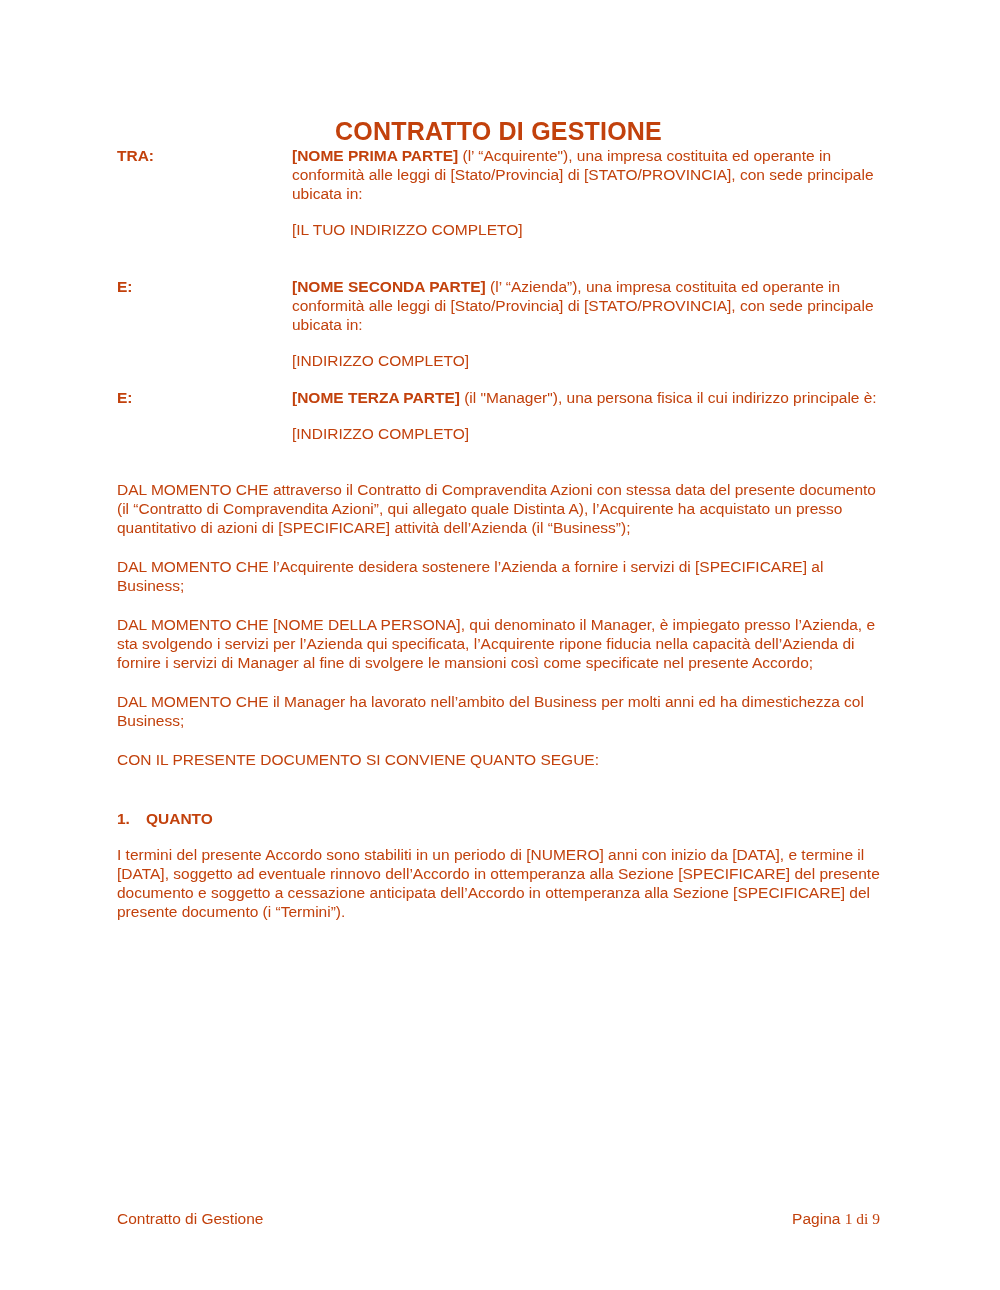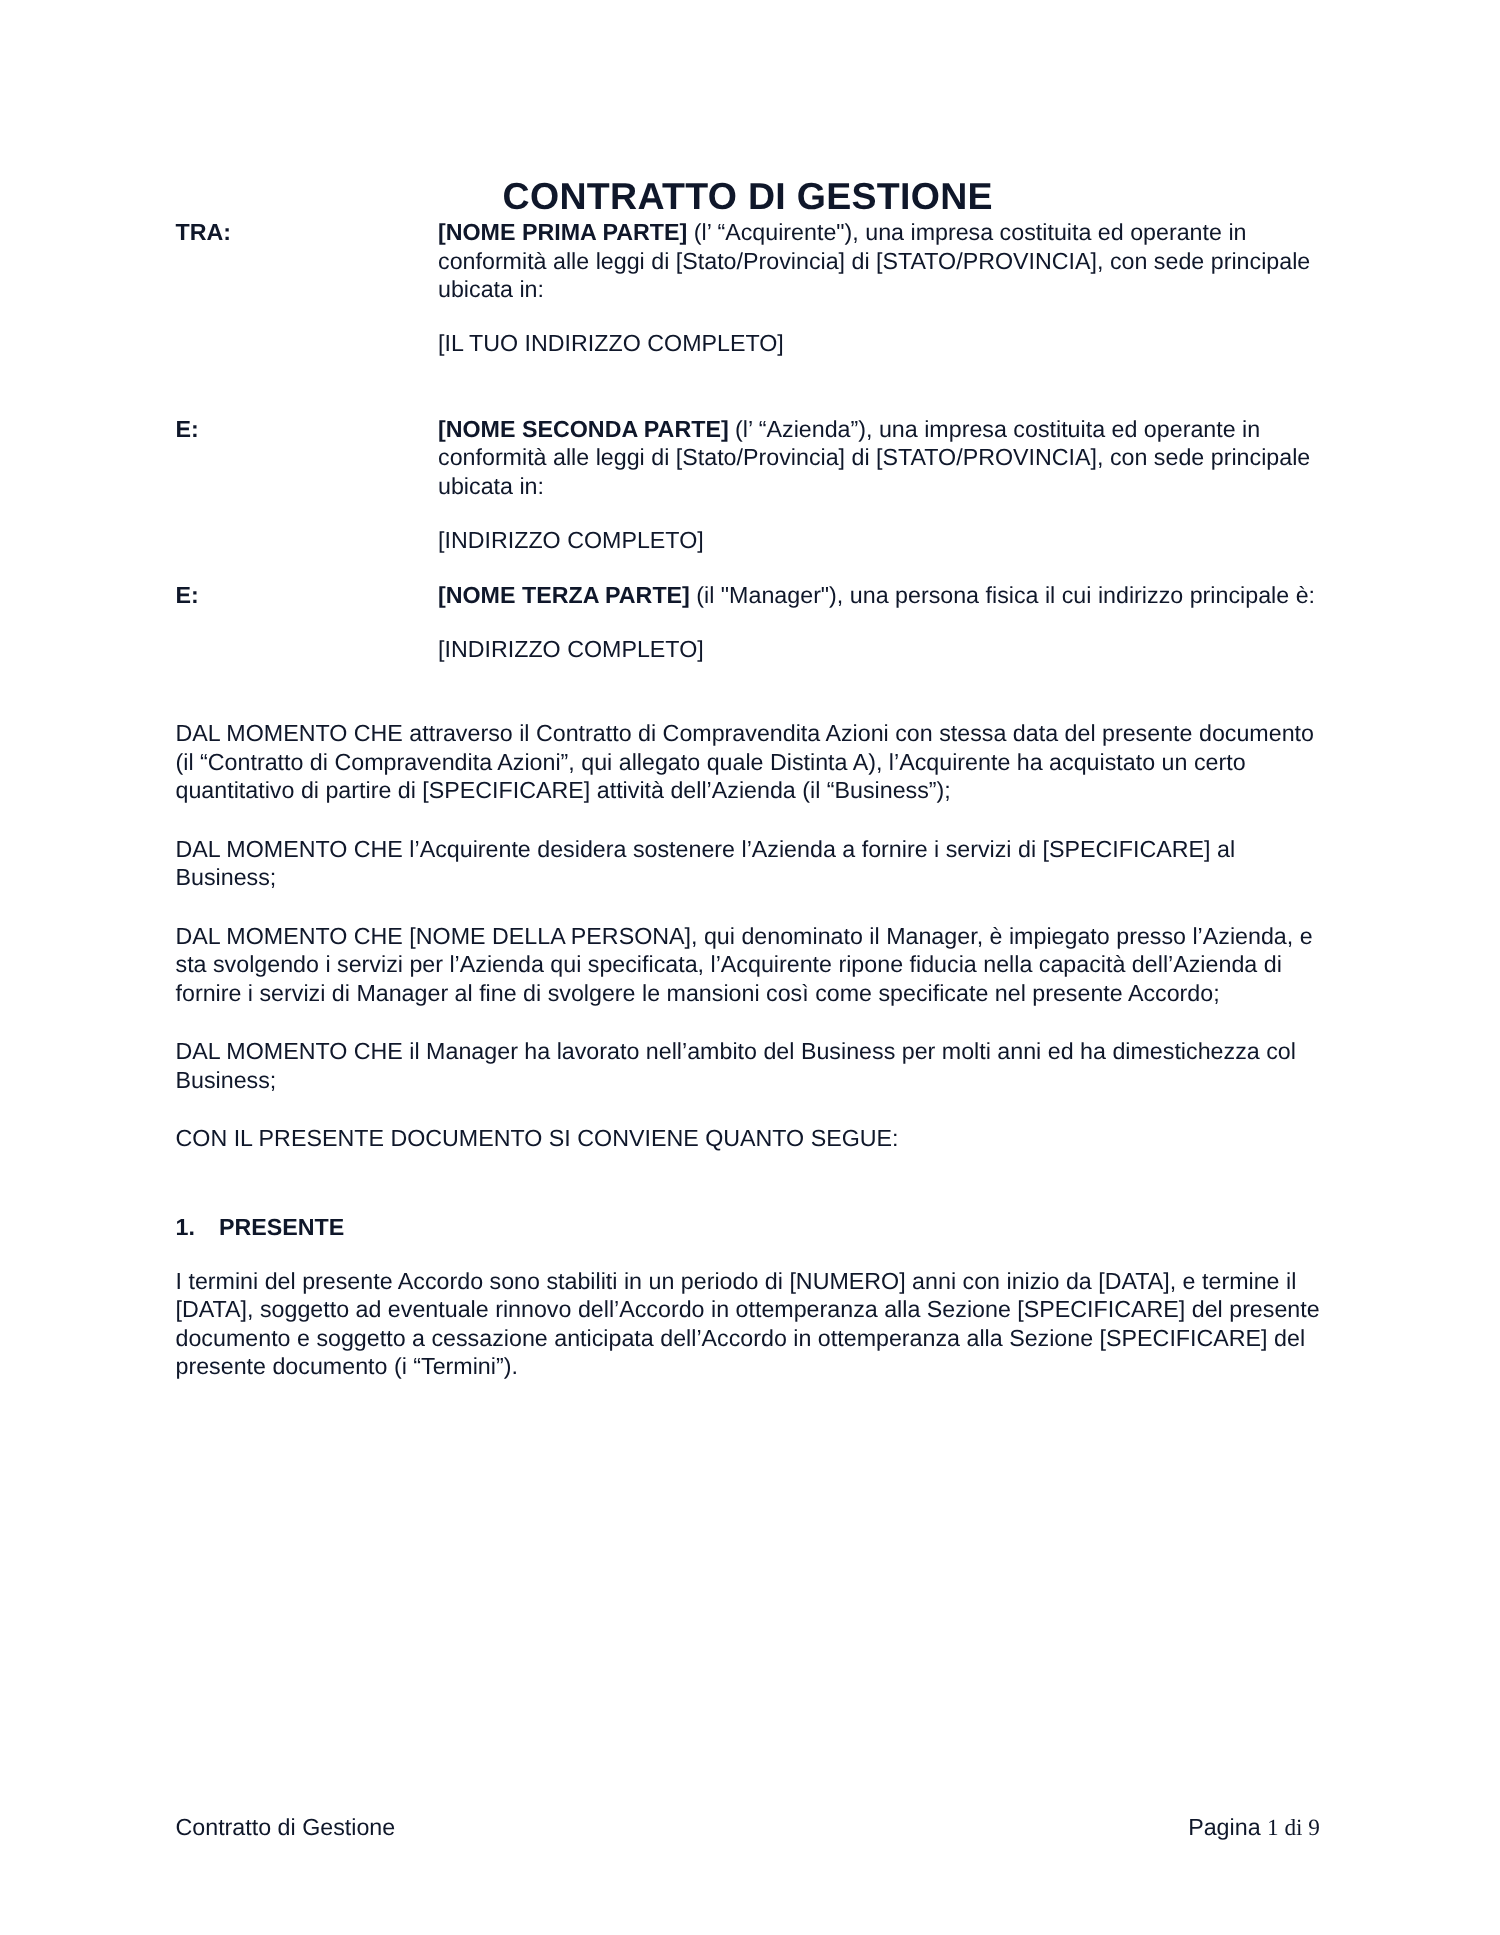--- a/index.html
+++ b/index.html
@@ -9,21 +9,21 @@
   }
   .page {
     position: relative;
     width: 1000px;
     height: 1290px;
     margin: 0 auto;
     background: #ffffff;
     font-family: "Liberation Sans", sans-serif;
     font-size: 15.5px;
     line-height: 19px;
-    color: #0f172a;
+    color: #c2410c;
     overflow: hidden;
   }
   .content {
     position: absolute;
     left: 117px;
     right: 120px;
     top: 0;
   }
   .doc-title {
     margin: 116px 0 0 0;
@@ -99,29 +99,29 @@
 
     <div>
       <div class="party-row">
         <span class="party-label">E:</span>
         <p class="party-text"><b>[NOME TERZA PARTE]</b><span> (il "Manager"), una persona fisica il cui indirizzo principale è:</span></p>
       </div>
       <p class="address gap-lg">[INDIRIZZO COMPLETO]</p>
     </div>
 
     <div>
-      <p class="whereas-para">DAL MOMENTO CHE attraverso il Contratto di Compravendita Azioni con stessa data del presente documento (il “Contratto di Compravendita Azioni”, qui allegato quale Distinta A), l’Acquirente ha acquistato un certo quantitativo di partire di [SPECIFICARE] attività dell’Azienda (il “Business”);</p>
+      <p class="whereas-para">DAL MOMENTO CHE attraverso il Contratto di Compravendita Azioni con stessa data del presente documento (il “Contratto di Compravendita Azioni”, qui allegato quale Distinta A), l’Acquirente ha acquistato un presso quantitativo di azioni di [SPECIFICARE] attività dell’Azienda (il “Business”);</p>
       <p class="whereas-para">DAL MOMENTO CHE l’Acquirente desidera sostenere l’Azienda a fornire i servizi di [SPECIFICARE] al Business;</p>
       <p class="whereas-para">DAL MOMENTO CHE [NOME DELLA PERSONA], qui denominato il Manager, è impiegato presso l’Azienda, e sta svolgendo i servizi per l’Azienda qui specificata, l’Acquirente ripone fiducia nella capacità dell’Azienda di fornire i servizi di Manager al fine di svolgere le mansioni così come specificate nel presente Accordo;</p>
       <p class="whereas-para">DAL MOMENTO CHE il Manager ha lavorato nell’ambito del Business per molti anni ed ha dimestichezza col Business;</p>
     </div>
 
     <p class="agreement-line">CON IL PRESENTE DOCUMENTO SI CONVIENE QUANTO SEGUE:</p>
 
-    <p class="section-heading"><span>1.</span><span class="section-title">PRESENTE</span></p>
+    <p class="section-heading"><span>1.</span><span class="section-title">QUANTO</span></p>
 
     <p class="terms-body">I termini del presente Accordo sono stabiliti in un periodo di [NUMERO] anni con inizio da [DATA], e termine il [DATA], soggetto ad eventuale rinnovo dell’Accordo in ottemperanza alla Sezione [SPECIFICARE] del presente documento e soggetto a cessazione anticipata dell’Accordo in ottemperanza alla Sezione [SPECIFICARE] del presente documento (i “Termini”).</p>
 
   </div>
 
   <div class="footer">
     <span>Contratto di Gestione</span>
     <span><span>Pagina</span>&nbsp;<span class="serif-num">1 di 9</span></span>
   </div>
 </div>

